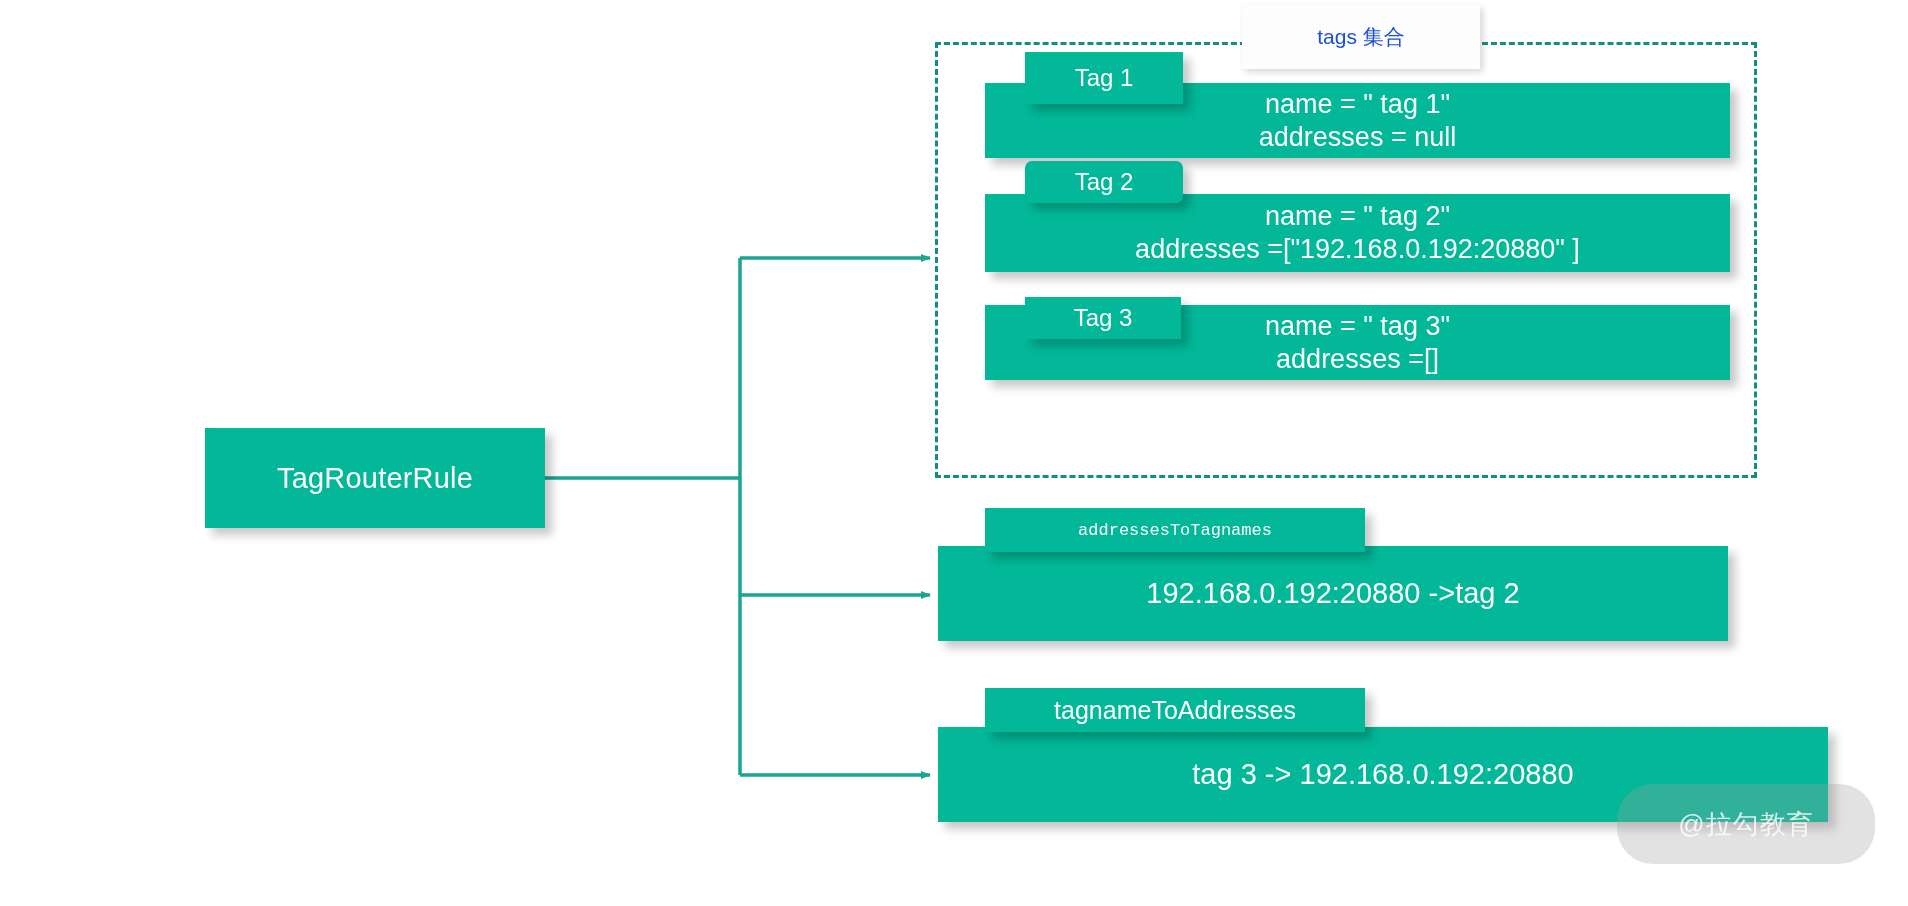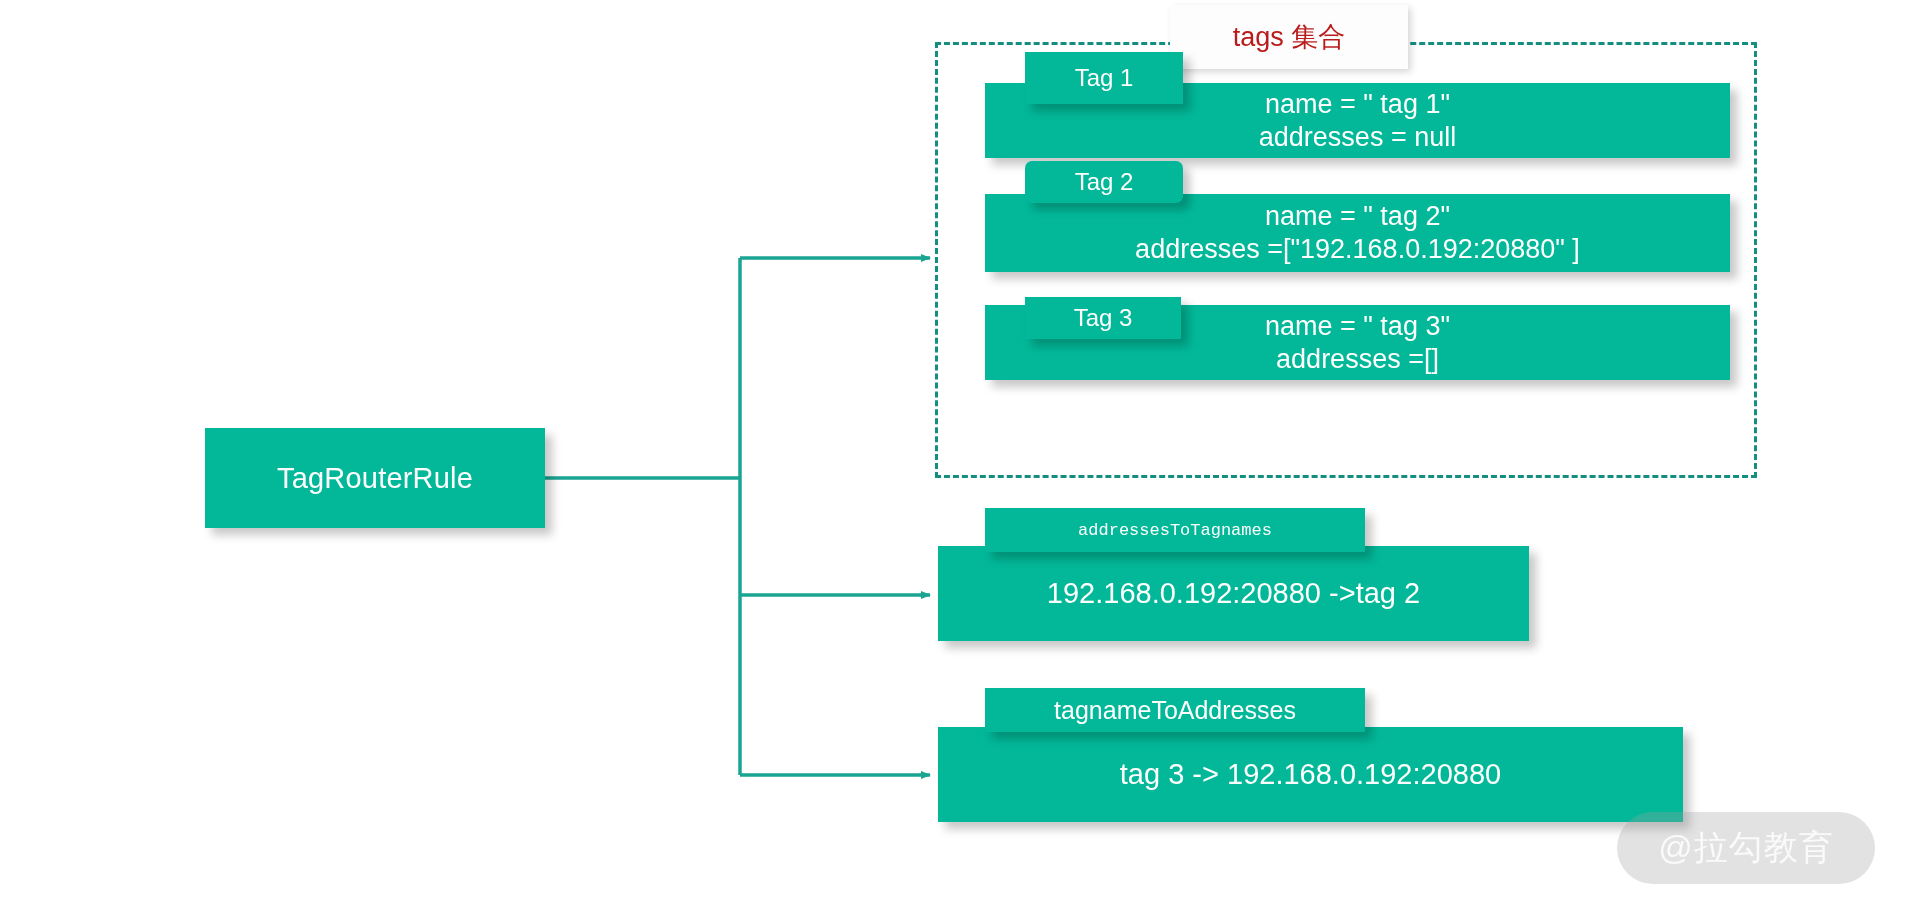--- a/index.html
+++ b/index.html
@@ -75,31 +75,31 @@
     left: 935px;
     top: 42px;
     width: 822px;
     height: 436px;
     border: 3px dashed #148f7f;
     box-sizing: border-box;
   }
 
   #tags-group-title {
     position: absolute;
-    left: 1170px;
+    left: 1242px;
     top: 5px;
     width: 238px;
     height: 64px;
     background: #fdfdfd;
     box-shadow: 3px 3px 7px rgba(0,0,0,0.16);
     display: flex;
     align-items: center;
     justify-content: center;
-    font-size: 27px;
-    color: #b91c1c;
+    font-size: 21px;
+    color: #1d4ed8;
     box-sizing: border-box;
   }
 
   
   .tag-card-body {
     left: 985px;
     width: 745px;
   }
   .tag-tab {
     position: absolute;
@@ -119,60 +119,60 @@
   #tag2-tab  { left: 1025px; top: 161px; width: 158px; height: 42px; border-radius: 7px; }
   #tag3-body { top: 305px; height: 75px; }
   #tag3-tab  { left: 1025px; top: 272px; width: 156px; height: 42px; margin-top: 25px; }
 
   .tag-card-body .gbox-line { font-size: 27px; }
 
   
   #map1-body {
     left: 938px;
     top: 546px;
-    width: 591px;
+    width: 790px;
     height: 95px;
   }
   #map1-tab {
     left: 985px;
     top: 508px;
     width: 380px;
     height: 44px;
     font-size: 17px;
     font-family: Liberation Mono, monospace;
   }
   #map2-body {
     left: 938px;
     top: 727px;
-    width: 745px;
+    width: 890px;
     height: 95px;
   }
   #map2-tab {
     left: 985px;
     top: 688px;
     width: 380px;
     height: 44px;
     font-size: 25px;
   }
   #map1-body .gbox-line,
   #map2-body .gbox-line { font-size: 29px; }
 
   
   #watermark {
     position: absolute;
     left: 1617px;
-    top: 812px;
+    top: 784px;
     width: 258px;
-    height: 72px;
+    height: 80px;
     border-radius: 36px;
     background: rgba(160,160,160,0.30);
     display: flex;
     align-items: center;
     justify-content: center;
-    font-size: 34px;
+    font-size: 26px;
     color: rgba(255,255,255,0.82);
     letter-spacing: 1px;
   }
 </style>
 </head>
 <body>
 
 <div id="canvas">
 
   <svg id="connectors" viewBox="0 0 1908 906" width="1908" height="906">

